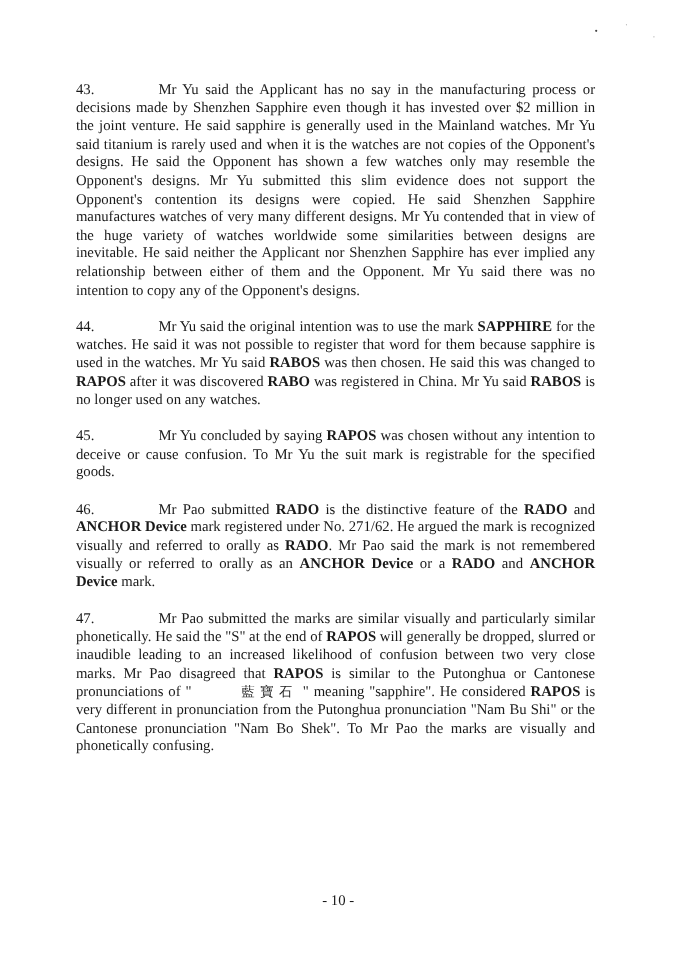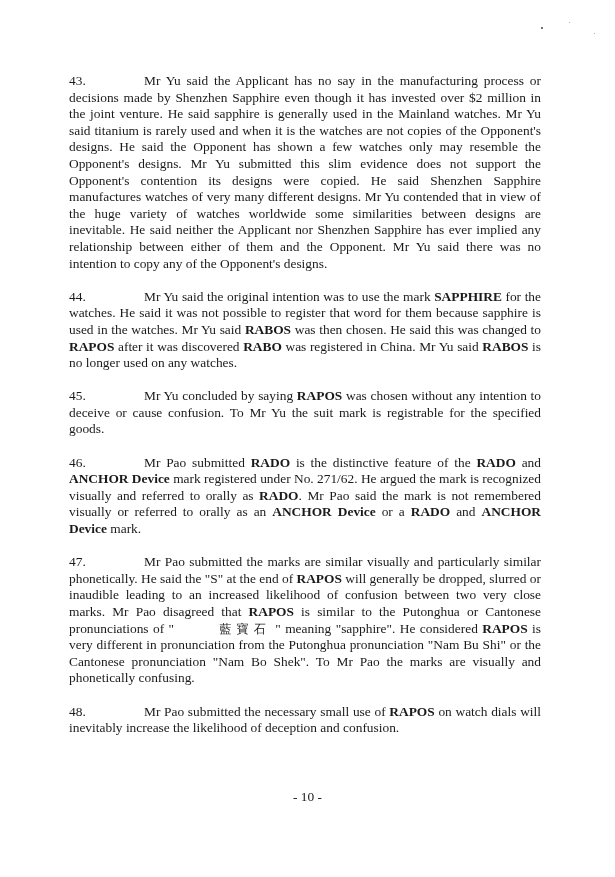--- a/index.html
+++ b/index.html
@@ -4,21 +4,21 @@
 <style>
   html, body { margin: 0; padding: 0; background: #ffffff; }
   body { width: 615px; height: 877px; position: relative; overflow: hidden;
          font-family: "Liberation Serif", serif; color: #1a1a1a; }
   .page { position: absolute; left: 69px; top: 73px; width: 472px; }
   p { margin: 0; font-size: 13.4px; line-height: 16.6px; text-align: justify; }
   .para { margin-bottom: 16.6px; }
   .num { display: inline-block; width: 75px; }
   b { font-weight: bold; }
   .cjk { font-family: "DejaVu Sans", sans-serif; font-size: 12px; letter-spacing: 4px; margin-left: 41px; }
-  .footer { position: absolute; top: 789px; left: 0; width: 615px; text-align: center;
+  .footer { position: absolute; top: 811px; left: 0; width: 615px; text-align: center;
             font-size: 13.4px; }
   .speck { position: absolute; width: 2px; height: 2px; background: #444; border-radius: 1px; }
 </style>
 </head>
 <body>
 
 <div class="speck" style="left:541px;top:27px;"></div>
 <div class="speck" style="left:569px;top:22px;width:1px;height:1px;background:#999;"></div>
 <div class="speck" style="left:594px;top:33px;width:1px;height:1px;background:#999;"></div>
 
@@ -28,17 +28,16 @@
   <p class="para"><span class="num">43.</span><span>Mr Yu said the Applicant has no say in the manufacturing process or decisions made by Shenzhen Sapphire even though it has invested over $2 million in the joint venture.  He said sapphire is generally used in the Mainland watches.  Mr Yu said titanium is rarely used and when it is the watches are not copies of the Opponent's designs.  He said the Opponent has shown a few watches only may resemble the Opponent's designs.  Mr Yu submitted this slim evidence does not support the Opponent's contention its designs were copied.  He said Shenzhen Sapphire manufactures watches of very many different designs.  Mr Yu contended that in view of the huge variety of watches worldwide some similarities between designs are inevitable.  He said neither the Applicant nor Shenzhen Sapphire has ever implied any relationship between either of them and the Opponent.  Mr Yu said there was no intention to copy any of the Opponent's designs.</span></p>
 
   <p class="para"><span class="num">44.</span><span>Mr Yu said the original intention was to use the mark </span><b>SAPPHIRE</b><span> for the watches.  He said it was not possible to register that word for them because sapphire is used in the watches.  Mr Yu said </span><b>RABOS</b><span> was then chosen.  He said this was changed to </span><b>RAPOS</b><span> after it was discovered </span><b>RABO</b><span> was registered in China.  Mr Yu said </span><b>RABOS</b><span> is no longer used on any watches.</span></p>
 
   <p class="para"><span class="num">45.</span><span>Mr Yu concluded by saying </span><b>RAPOS</b><span> was chosen without any intention to deceive or cause confusion.  To Mr Yu the suit mark is registrable for the specified goods.</span></p>
 
   <p class="para"><span class="num">46.</span><span>Mr Pao submitted </span><b>RADO</b><span> is the distinctive feature of the </span><b>RADO</b><span> and </span><b>ANCHOR Device</b><span> mark registered under No. 271/62.  He argued the mark is recognized visually and referred to orally as </span><b>RADO</b><span>.  Mr Pao said the mark is not remembered visually or referred to orally as an </span><b>ANCHOR Device</b><span> or a </span><b>RADO</b><span> and </span><b>ANCHOR Device</b><span> mark.</span></p>
 
   <p class="para"><span class="num">47.</span><span>Mr Pao submitted the marks are similar visually and particularly similar phonetically.  He said the "S" at the end of </span><b>RAPOS</b><span> will generally be dropped, slurred or inaudible leading to an increased likelihood of confusion between two very close marks.  Mr Pao disagreed that </span><b>RAPOS</b><span> is similar to the Putonghua or Cantonese pronunciations of " </span><span class="cjk">藍寶石</span><span> " meaning "sapphire".  He considered </span><b>RAPOS</b><span> is very different in pronunciation from the Putonghua pronunciation "Nam Bu Shi" or the Cantonese pronunciation "Nam Bo Shek".  To Mr Pao the marks are visually and phonetically confusing.</span></p>
 
-  <p class="para"><span class="num">48.</span><span>Mr Pao submitted the necessary small use of </span><b>RAPOS</b><span> on watch dials will inevitably increase the likelihood of deception and confusion.</span></p>
 
 </div>
 
 <div class="footer">-  10  -</div>
 
 </body></html>

